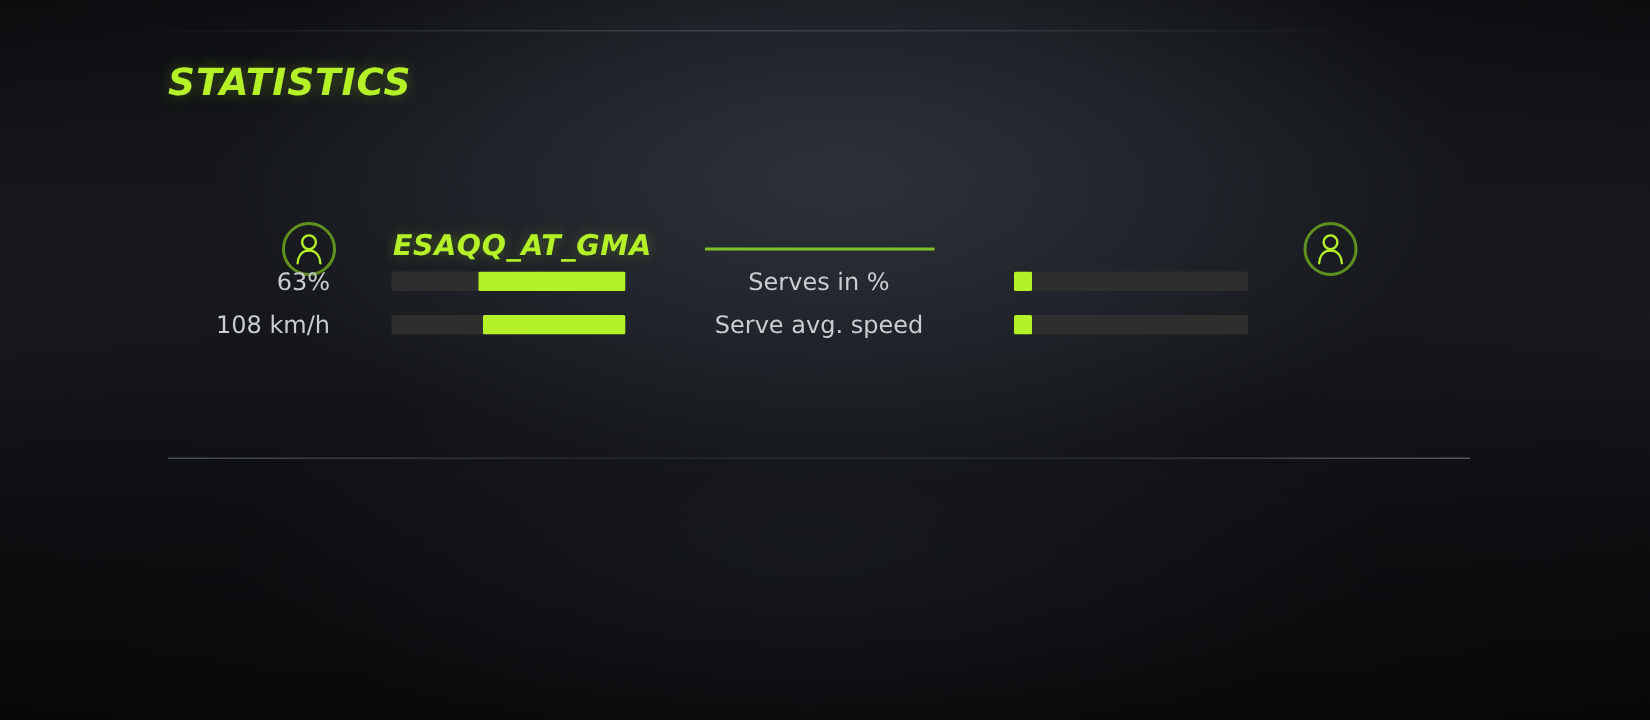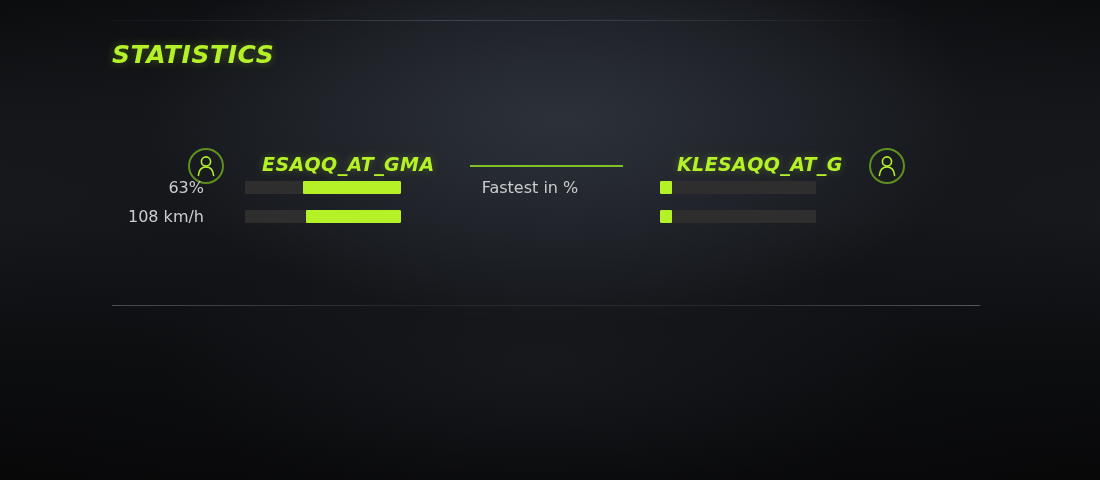--- a/index.html
+++ b/index.html
@@ -96,21 +96,21 @@
     left: 358px;
     top: 19px;
     width: 153px;
     height: 2px;
     background: #7fc225;
   }
 
   
   #rows {
     position: absolute;
-    left: 96px;
+    left: 112px;
     top: 176px;
     width: 868px;
   }
   .stat-row {
     position: relative;
     height: 29px;
   }
 
   .val-left {
     position: absolute;
@@ -183,51 +183,51 @@
         <circle cx="20" cy="20" r="17" fill="none" stroke="#5f8f1e" stroke-width="2"></circle>
         <circle cx="20" cy="15.5" r="4.6" fill="none" stroke="#b4f227" stroke-width="1.6"></circle>
         <path d="M12.4 29.5 C12.9 23.6 16.2 21 20 21 C23.8 21 27.1 23.6 27.6 29.5" fill="none" stroke="#b4f227" stroke-width="1.6" stroke-linecap="round"></path>
       </svg>
     </div>
 
     <div class="player-name left">ESAQQ_AT_GMA</div>
 
     <div id="header-divider"></div>
 
-    <div class="player-name right">KLESAQQ_AT_G</div>
 
     <div class="avatar right">
       <svg width="40" height="40" viewBox="0 0 40 40" aria-hidden="true">
         <circle cx="20" cy="20" r="17" fill="none" stroke="#5f8f1e" stroke-width="2"></circle>
         <circle cx="20" cy="15.5" r="4.6" fill="none" stroke="#b4f227" stroke-width="1.6"></circle>
         <path d="M12.4 29.5 C12.9 23.6 16.2 21 20 21 C23.8 21 27.1 23.6 27.6 29.5" fill="none" stroke="#b4f227" stroke-width="1.6" stroke-linecap="round"></path>
       </svg>
     </div>
   </div>
 
   <div id="rows">
 
     <div class="stat-row">
       <div class="val-left">63%</div>
       <div class="bar left">
         <div class="fill from-right" style="width: 63%;"></div>
       </div>
-      <div class="stat-label">Fastest in %</div>
+      <div class="stat-label">Serves in %</div>
       <div class="bar right">
         <div class="fill from-left" style="width: 8%;"></div>
       </div>
       <div class="val-right"></div>
     </div>
 
 
     <div class="stat-row">
       <div class="val-left">108 km/h</div>
       <div class="bar left">
         <div class="fill from-right" style="width: 61%;"></div>
       </div>
+      <div class="stat-label">Serve avg. speed</div>
       <div class="bar right">
         <div class="fill from-left" style="width: 8%;"></div>
       </div>
       <div class="val-right"></div>
     </div>
 
   </div>
 
   <div class="rule rule-bottom"></div>
 

